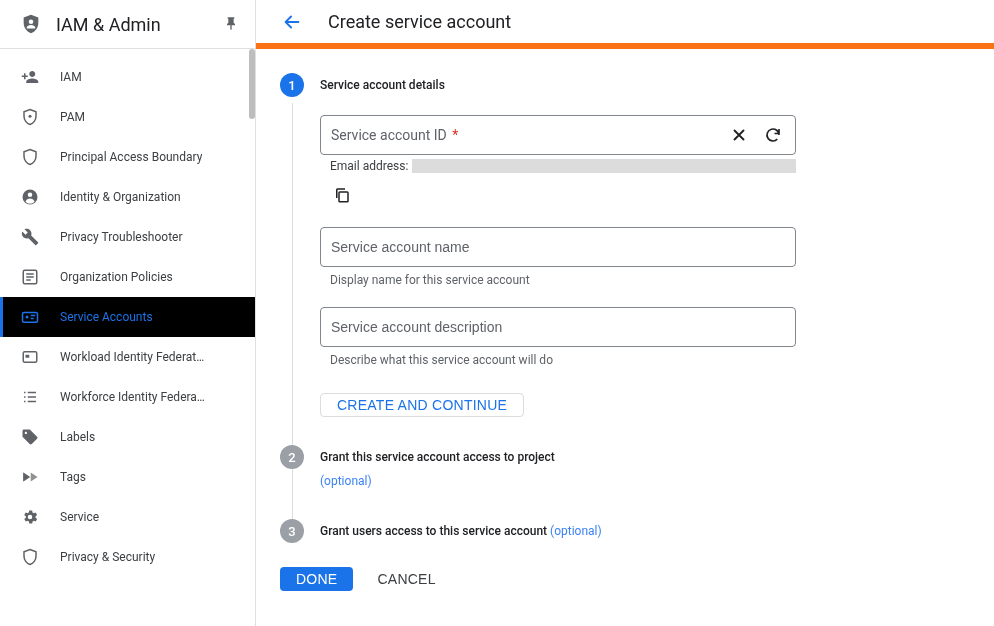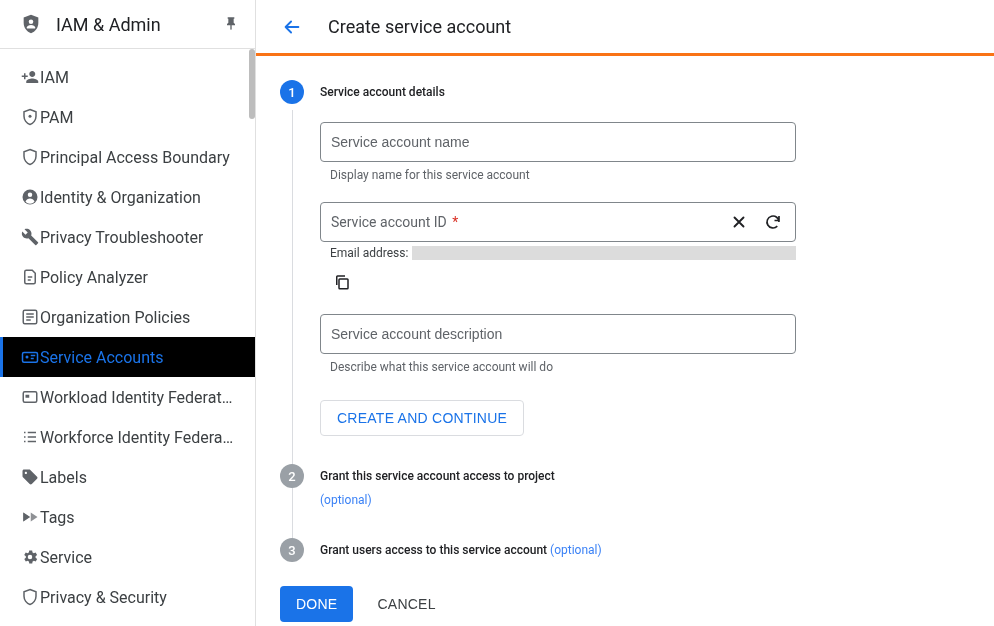--- a/index.html
+++ b/index.html
@@ -44,22 +44,23 @@
 .sidebar-nav {
   flex: 1;
   overflow-y: auto;
   padding-top: 8px;
 }
 .nav-item {
   height: 40px;
   display: flex;
   align-items: center;
   padding: 0 20px;
+  gap: 20px;
   color: #3c4043;
-  font-size: 16px;
+  font-size: 12px;
   cursor: pointer;
   white-space: nowrap;
   overflow: hidden;
 }
 .nav-item.active {
   background: #000000;
   color: #1a73e8;
   border-left: 3px solid #1a73e8;
   padding-left: 17px;
 }
@@ -80,22 +81,22 @@
   background: #bdbdbd;
   border-radius: 3px;
 }
 .main {
   flex: 1;
   display: flex;
   flex-direction: column;
   height: 100%;
 }
 .main-header {
-  height: 56px;
-  border-bottom: 3px solid #f97316;
+  height: 49px;
+  border-bottom: 6px solid #f97316;
   display: flex;
   align-items: center;
   padding: 0 24px;
   gap: 24px;
 }
 .back-btn {
   width: 24px; height: 24px;
   display: flex; align-items: center; justify-content: center;
   color: #1a73e8;
   cursor: pointer;
@@ -201,21 +202,21 @@
   flex: 1;
   height: 14px;
   background: #dcdcdc;
   margin-left: 4px;
 }
 .copy-row { margin-top: 10px; padding-left: 10px; }
 .btn {
   display: inline-flex;
   align-items: center;
   justify-content: center;
-  height: 36px;
+  height: 24px;
   padding: 0 16px;
   border-radius: 4px;
   font-size: 14px;
   font-weight: 500;
   letter-spacing: 0.25px;
   cursor: pointer;
   border: none;
   text-transform: uppercase;
 }
 .btn-outlined {
@@ -292,29 +293,20 @@
       <span class="icon-slot">
           <svg width="18" height="18" viewBox="0 0 24 24">
             <path fill="currentColor" d="M22.7 19l-9.1-9.1c.9-2.3.4-5-1.5-6.9-2-2-5-2.4-7.4-1.3L9 6 6 9 1.7 4.7C.6 7.1 1 10.1 3 12.1c1.9 1.9 4.6 2.4 6.9 1.5l9.1 9.1c.4.4 1 .4 1.4 0l2.3-2.3c.4-.4.4-1 0-1.4z"></path>
           </svg>
         </span>
       <span class="nav-label">Privacy Troubleshooter</span>
     </div>
     <div class="nav-item">
       <span class="icon-slot">
           <svg width="18" height="18" viewBox="0 0 24 24">
-            <path fill="none" stroke="currentColor" stroke-width="2" d="M7 3h8l4 4v12a2 2 0 01-2 2H7a2 2 0 01-2-2V5a2 2 0 012-2z"></path>
-            <path stroke="currentColor" stroke-width="2" d="M9 12h6M9 16h4"></path>
-          </svg>
-        </span>
-      <span class="nav-label">Policy Analyzer</span>
-    </div>
-    <div class="nav-item">
-      <span class="icon-slot">
-          <svg width="18" height="18" viewBox="0 0 24 24">
             <rect x="3" y="3" width="18" height="18" rx="2" fill="none" stroke="currentColor" stroke-width="2"></rect>
             <path stroke="currentColor" stroke-width="2" d="M7 8h10M7 12h10M7 16h6"></path>
           </svg>
         </span>
       <span class="nav-label">Organization Policies</span>
     </div>
     <div class="nav-item active">
       <span class="icon-slot">
           <svg width="18" height="18" viewBox="0 0 24 24">
             <rect x="2" y="6" width="20" height="13" rx="2" fill="none" stroke="currentColor" stroke-width="2"></rect>
@@ -389,27 +381,20 @@
   </div>
 
   <div class="main-body">
     <div class="stepper">
       <div class="stepper-line"></div>
 
       <div class="step">
         <div class="step-circle active">1</div>
         <div class="step-heading">Service account details</div>
         <div class="step-content">
-
-          <div class="field">
-            <div class="input-outline">
-              <input type="text" placeholder="Service account name" style="">
-            </div>
-            <div class="hint">Display name for this service account</div>
-          </div>
 
           <div class="field">
             <div class="input-outline">
               <span class="placeholder-text"><span>Service account ID</span> <span class="req">*</span></span>
               <div class="input-actions">
                 <span class="icon-btn">
                     <svg width="18" height="18" viewBox="0 0 24 24">
                       <path stroke="currentColor" stroke-width="2.5" stroke-linecap="round" d="M6 6l12 12M18 6L6 18"></path>
                     </svg>
                   </span>
@@ -429,20 +414,27 @@
                   <svg width="18" height="18" viewBox="0 0 24 24">
                     <rect x="8" y="8" width="12" height="13" rx="1" fill="none" stroke="currentColor" stroke-width="2"></rect>
                     <path fill="none" stroke="currentColor" stroke-width="2" d="M5 16V5a1 1 0 011-1h10"></path>
                   </svg>
                 </span>
             </div>
           </div>
 
           <div class="field">
             <div class="input-outline">
+              <input type="text" placeholder="Service account name" style="">
+            </div>
+            <div class="hint">Display name for this service account</div>
+          </div>
+
+          <div class="field">
+            <div class="input-outline">
               <input type="text" placeholder="Service account description" style="">
             </div>
             <div class="hint">Describe what this service account will do</div>
           </div>
 
           <div style="margin-top:26px">
             <button class="btn btn-outlined">Create and Continue</button>
           </div>
         </div>
       </div>

